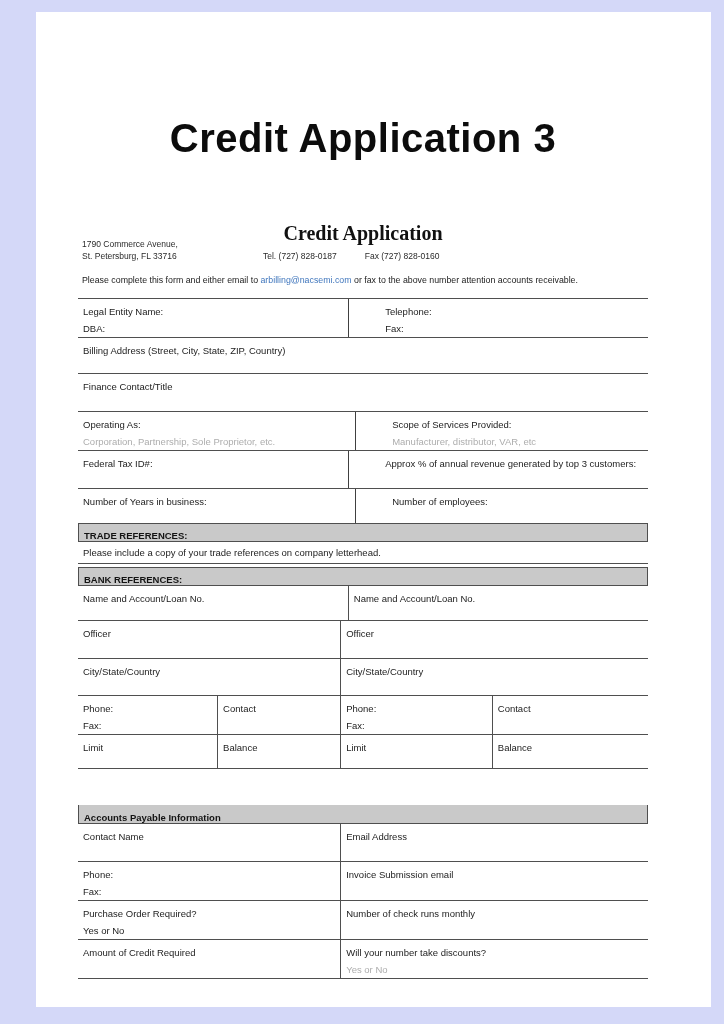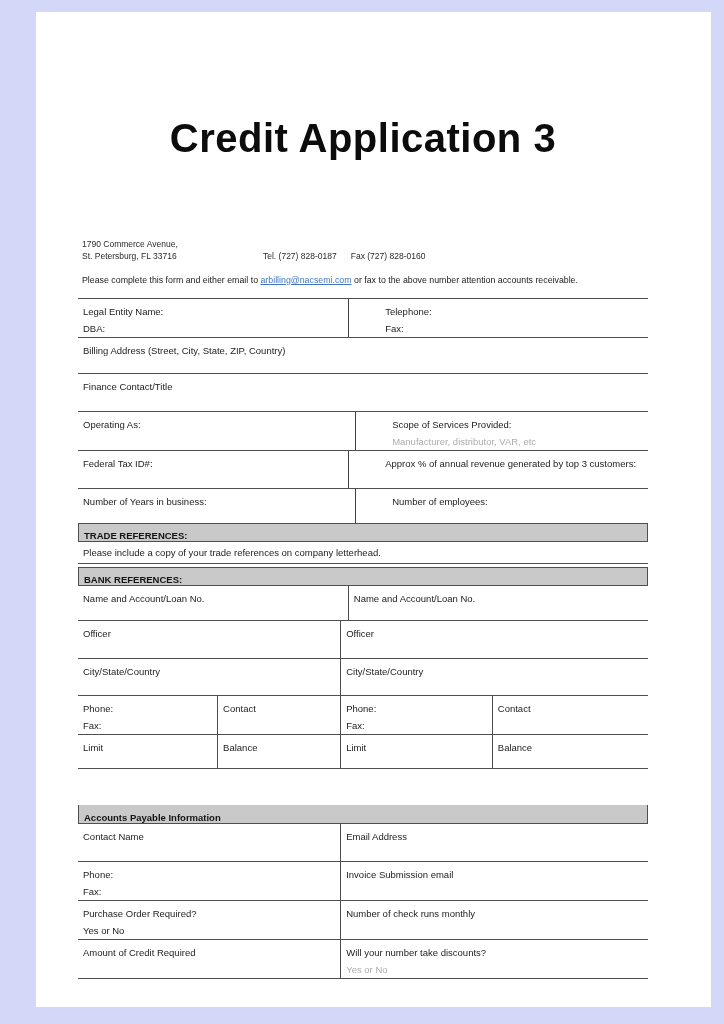--- a/index.html
+++ b/index.html
@@ -34,26 +34,26 @@
     font-size:20px; font-weight:bold; color:#111;
   }
   .addr {
     position:absolute; top:227px; left:4px;
     font-size:8.5px; line-height:11.5px; color:#2a2a2a;
   }
   .telfax {
     position:absolute; top:239px; left:185px;
     font-size:8.5px; color:#2a2a2a;
   }
-  .telfax span + span { margin-left:14px; }
+  .telfax span + span { margin-left:28px; }
   .intro {
     position:absolute; top:263px; left:4px; width:566px;
     font-size:8.8px; color:#222;
   }
-  .link { color:#4177bd; text-decoration:underline; cursor:pointer;margin-top:14px; }
+  .link { color:#4177bd; cursor:pointer;margin-top:14px; }
   .tbl {
     position:absolute; top:286px; left:0; width:570px;
     border-top:1px solid #4f4f4f;
   }
   .row { display:flex; border-bottom:1px solid #4f4f4f; }
   .cell { padding:4px 6px 0 5px; line-height:17px; }
   
   .cA { width:47.4%; }
   .cB { width:52.6%; border-left:1px solid #404040;padding-left:36px; }
   
@@ -81,20 +81,21 @@
 </style>
 </head>
 <body>
 
 <div class="page">
 
   <div class="doc-title">Credit Application 3</div>
 
   <div class="content">
 
+    <div class="form-title">Credit Application</div>
 
     <div class="addr">
       <div>1790 Commerce Avenue,</div>
       <div>St. Petersburg, FL 33716</div>
     </div>
 
     <div class="telfax">
       <span>Tel. (727) 828-0187</span><span>Fax (727) 828-0160</span>
     </div>
 
@@ -123,20 +124,21 @@
 
       <div class="row h38">
         <div class="cell full">
           <div>Finance Contact/Title</div>
         </div>
       </div>
 
       <div class="row h35">
         <div class="cell cA">
           <div class="lbl">Operating As:</div>
+          <div class="ph lbl">Corporation, Partnership, Sole Proprietor, etc.</div>
         </div>
         <div class="cell cB">
           <div class="lbl">Scope of Services Provided:</div>
           <div class="ph lbl">Manufacturer, distributor, VAR, etc</div>
         </div>
       </div>
 
       <div class="row h38">
         <div class="cell cA">
           <div class="lbl">Federal Tax ID#:</div>

